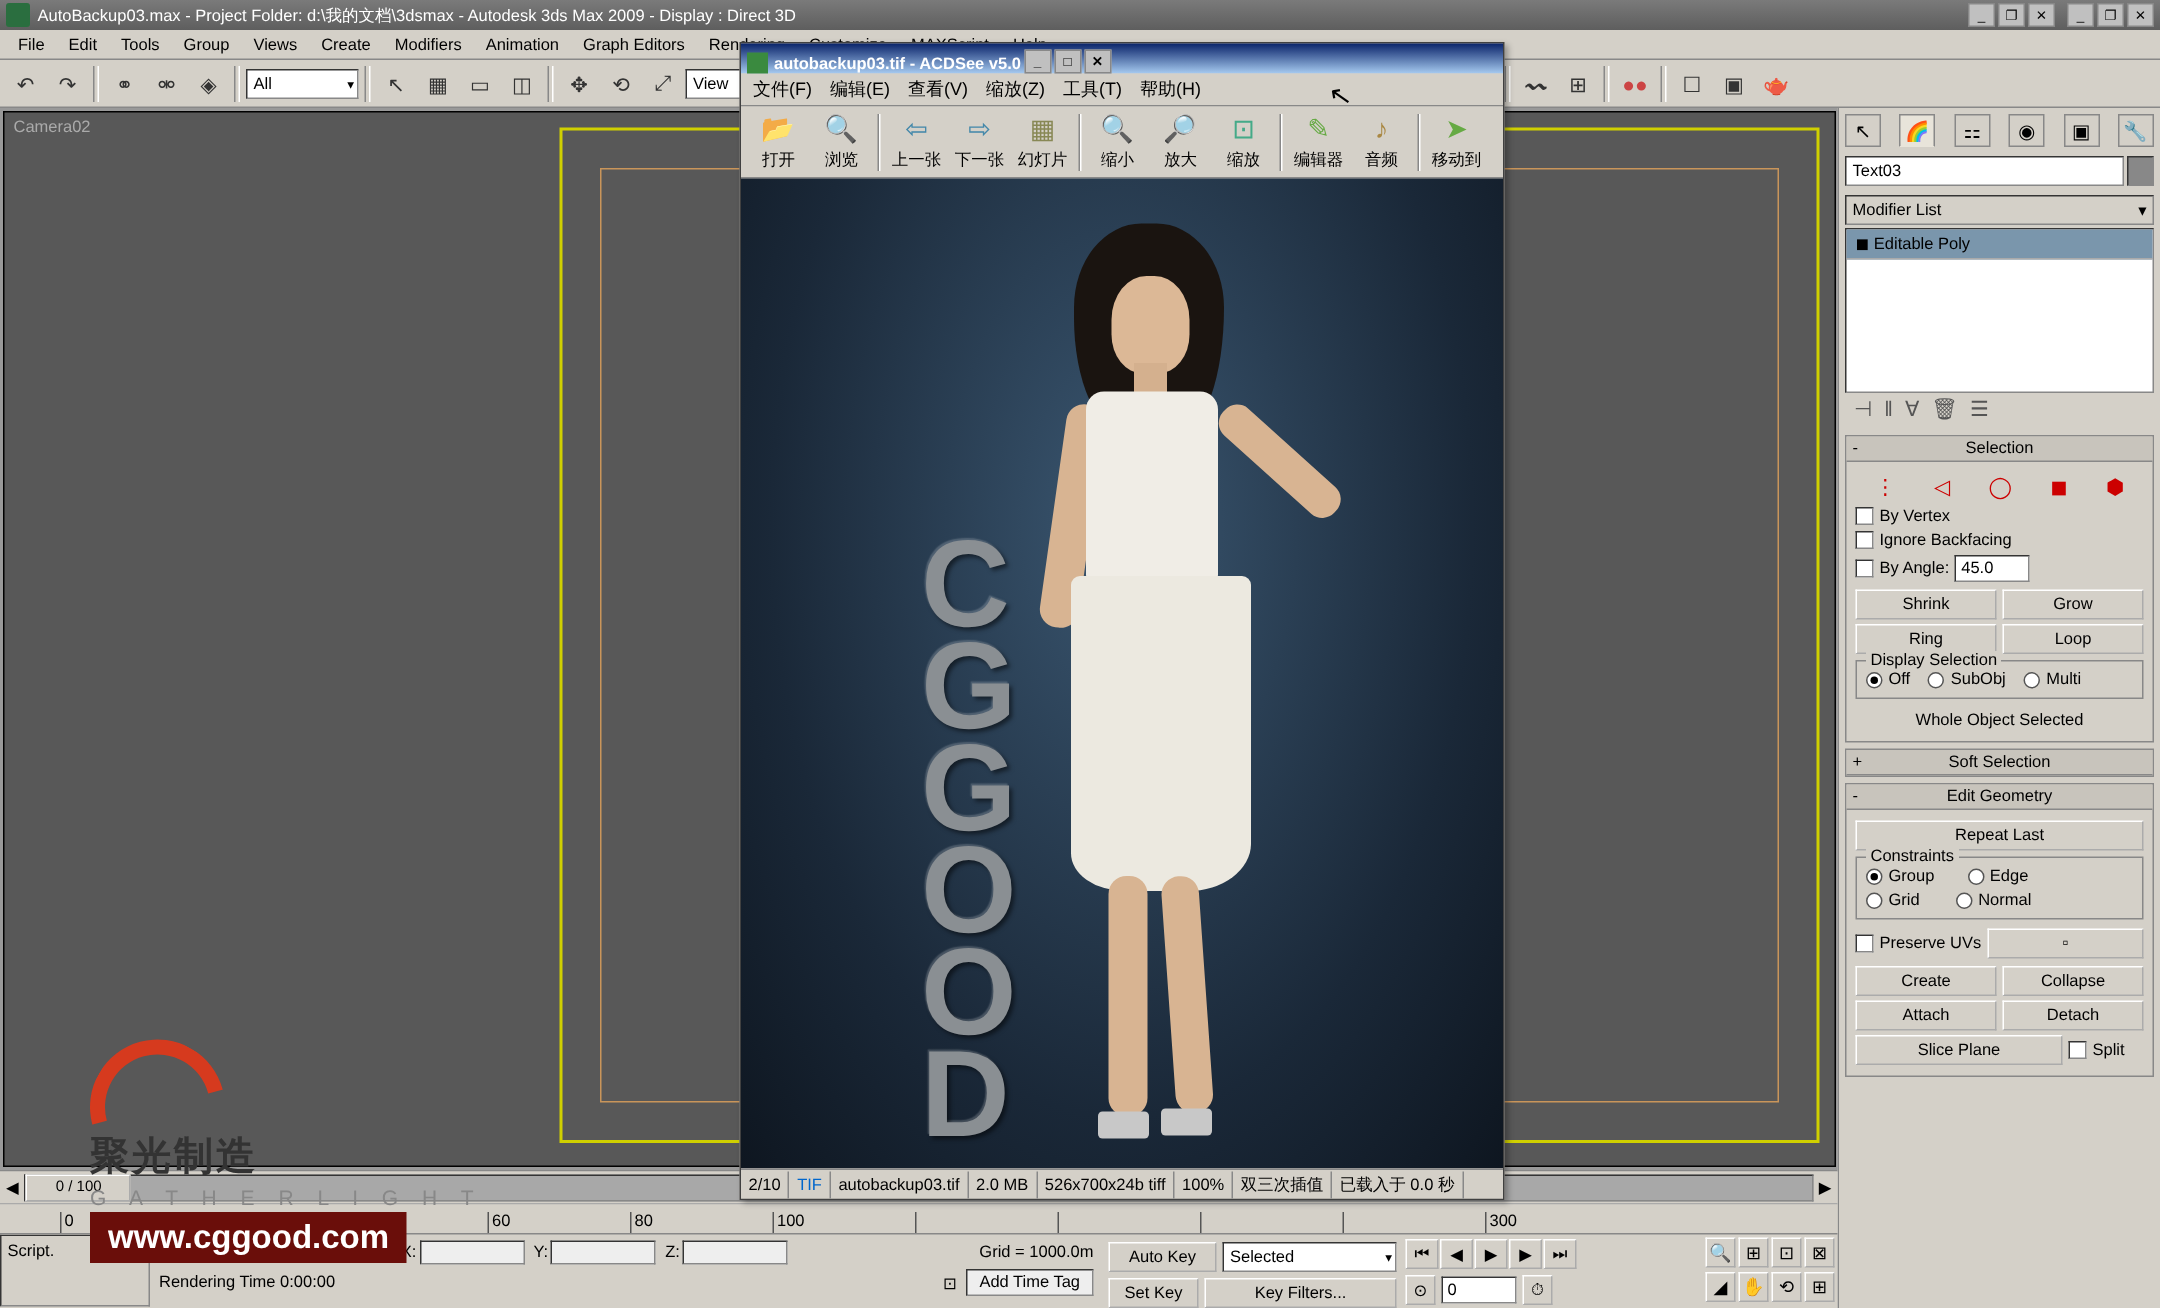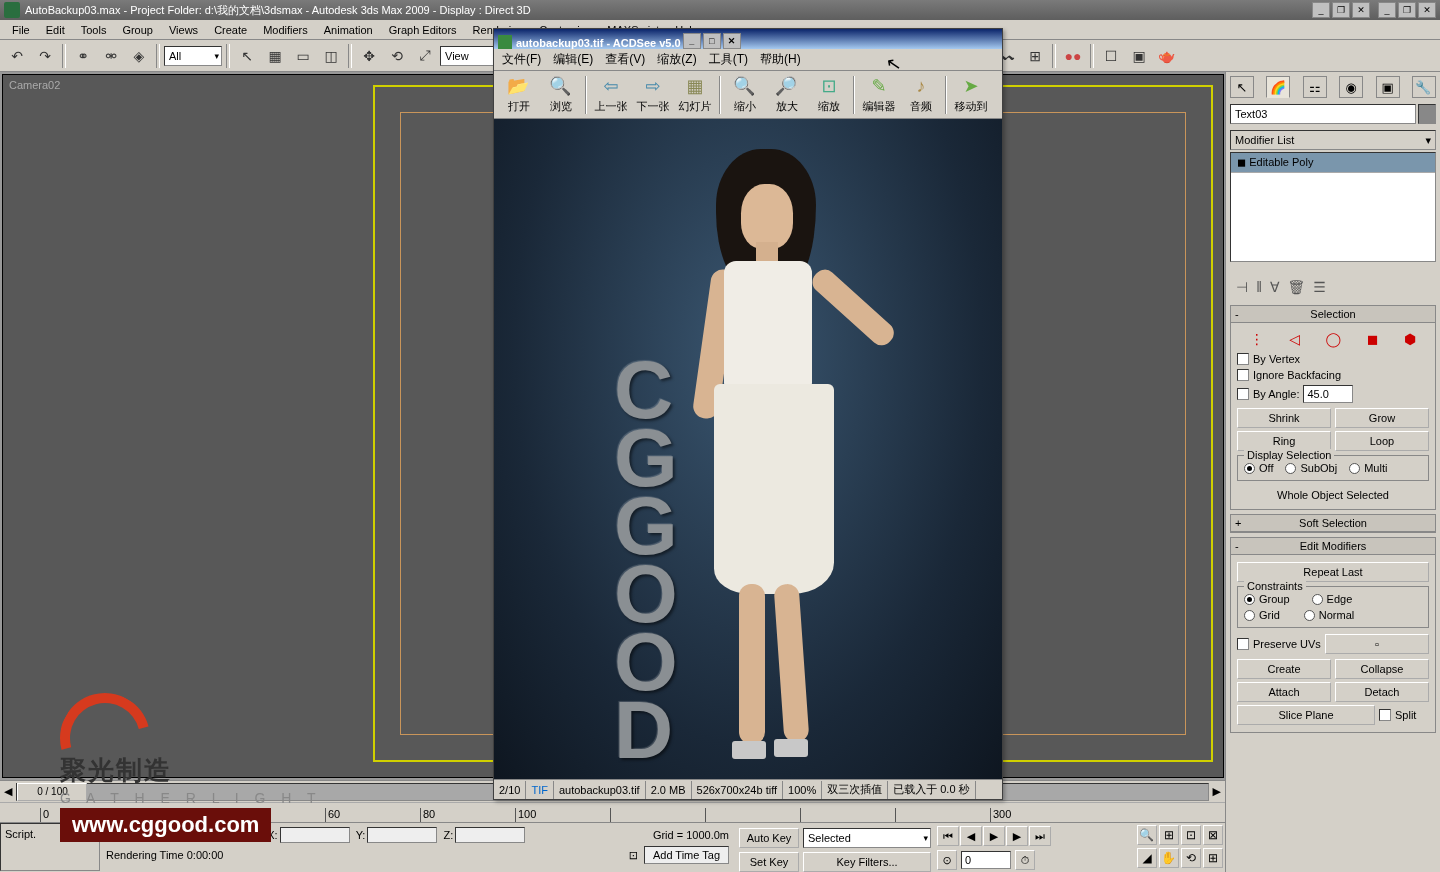--- a/index.html
+++ b/index.html
@@ -23,21 +23,21 @@
 .vp-label{position:absolute;top:4px;left:6px;color:#aaa;font-size:11px}
 .panel-right{position:absolute;top:72px;right:0;width:215px;bottom:0;background:#d4d0c8;border-left:1px solid #888;padding:4px;overflow:hidden}
 .panel-tabs{display:flex;gap:2px;margin-bottom:6px;justify-content:space-between}
 .ptab{width:24px;height:22px;border:1px solid #888;background:#d4d0c8;display:flex;align-items:center;justify-content:center;font-size:13px}
 .ptab.active{background:#e8e4da;border-bottom:1px solid #e8e4da}
 .name-field{width:100%;height:20px;border:1px inset #888;background:#fff;padding:0 4px;margin-bottom:4px}
 .name-row{display:flex;gap:2px;margin-bottom:6px}
 .color-swatch{width:20px;height:20px;background:#888;border:1px inset #888}
 .mod-header{background:#d4d0c8;border:1px inset #888;padding:2px 4px;margin-bottom:2px;position:relative;height:20px;display:flex;align-items:center}
 .mod-header::after{content:"▾";position:absolute;right:4px}
-.mod-stack{border:1px inset #888;background:#fff;height:110px;margin-bottom:15px}
+.mod-stack{border:1px inset #888;background:#fff;height:110px;margin-bottom:0}
 .mod-item{background:#7a96ac;color:#000;padding:3px 6px;border-bottom:1px solid #aaa}
 .mod-btns{display:flex;gap:8px;padding:2px 6px;margin-bottom:8px}
 .mod-btns span{font-size:14px;color:#555}
 .rollout{border:1px solid #888;margin-bottom:4px;background:#d4d0c8}
 .rollout-hdr{background:#c8c4bc;border-bottom:1px solid #888;padding:2px 4px;text-align:center;position:relative;font-size:11px}
 .rollout-hdr .sign{position:absolute;left:4px}
 .rollout-body{padding:4px 6px}
 .sel-icons{display:flex;justify-content:space-around;padding:4px 0}
 .sel-icons span{font-size:14px}
 .sel-icons .red{color:#c00}
@@ -134,21 +134,21 @@
 </div>
 
 <div class="toolbar-row">
   <span class="tbtn">↶</span>
   <span class="tbtn">↷</span>
   <span class="tsep"></span>
   <span class="tbtn">⚭</span>
   <span class="tbtn">⚮</span>
   <span class="tbtn">◈</span>
   <span class="tsep"></span>
-  <span class="dropdown" style="width:58px">
+  <span class="dropdown" style="width:75px">
       <span>All</span>
     </span>
   <span class="tsep"></span>
   <span class="tbtn">↖</span>
   <span class="tbtn">▦</span>
   <span class="tbtn">▭</span>
   <span class="tbtn">◫</span>
   <span class="tsep"></span>
   <span class="tbtn">✥</span>
   <span class="tbtn">⟲</span>
@@ -263,21 +263,21 @@
       </div>
       <div style="text-align:center;padding:4px 0">Whole Object Selected</div>
     </div>
   </div>
 
   <div class="rollout">
     <div class="rollout-hdr"><span class="sign">+</span><span>Soft Selection</span></div>
   </div>
 
   <div class="rollout">
-    <div class="rollout-hdr"><span class="sign">-</span><span>Edit Modifiers</span></div>
+    <div class="rollout-hdr"><span class="sign">-</span><span>Edit Geometry</span></div>
     <div class="rollout-body">
       <div class="btn-pair">
           <button style="flex:1">Repeat Last</button>
         </div>
       <div class="fieldset">
         <span class="fieldset-lbl">Constraints</span>
         <div class="chk-row">
           <span class="radio on"></span>
             <span>Group</span>
           <span class="radio" style="margin-left:18px"></span>
@@ -347,21 +347,21 @@
         <span style="margin-left:auto">Grid = 1000.0m</span>
       </div>
       <div class="srow">
         <span style="width:200px">Rendering Time 0:00:00</span>
         <span style="margin-left:auto">⊡</span>
         <span style="border:1px inset #888;padding:2px 8px;background:#eee">Add Time Tag</span>
       </div>
     </div>
     <div style="width:200px;padding:4px">
       <div class="br-row">
-        <button style="width:60px">Auto Key</button>
+        <button style="width:72px">Auto Key</button>
         <span class="dropdown" style="flex:1">
             <span>Selected</span>
           </span>
       </div>
       <div class="br-row">
         <button style="width:60px">Set Key</button>
         <button style="flex:1">Key Filters...</button>
       </div>
     </div>
     <div style="width:200px;padding:2px">

